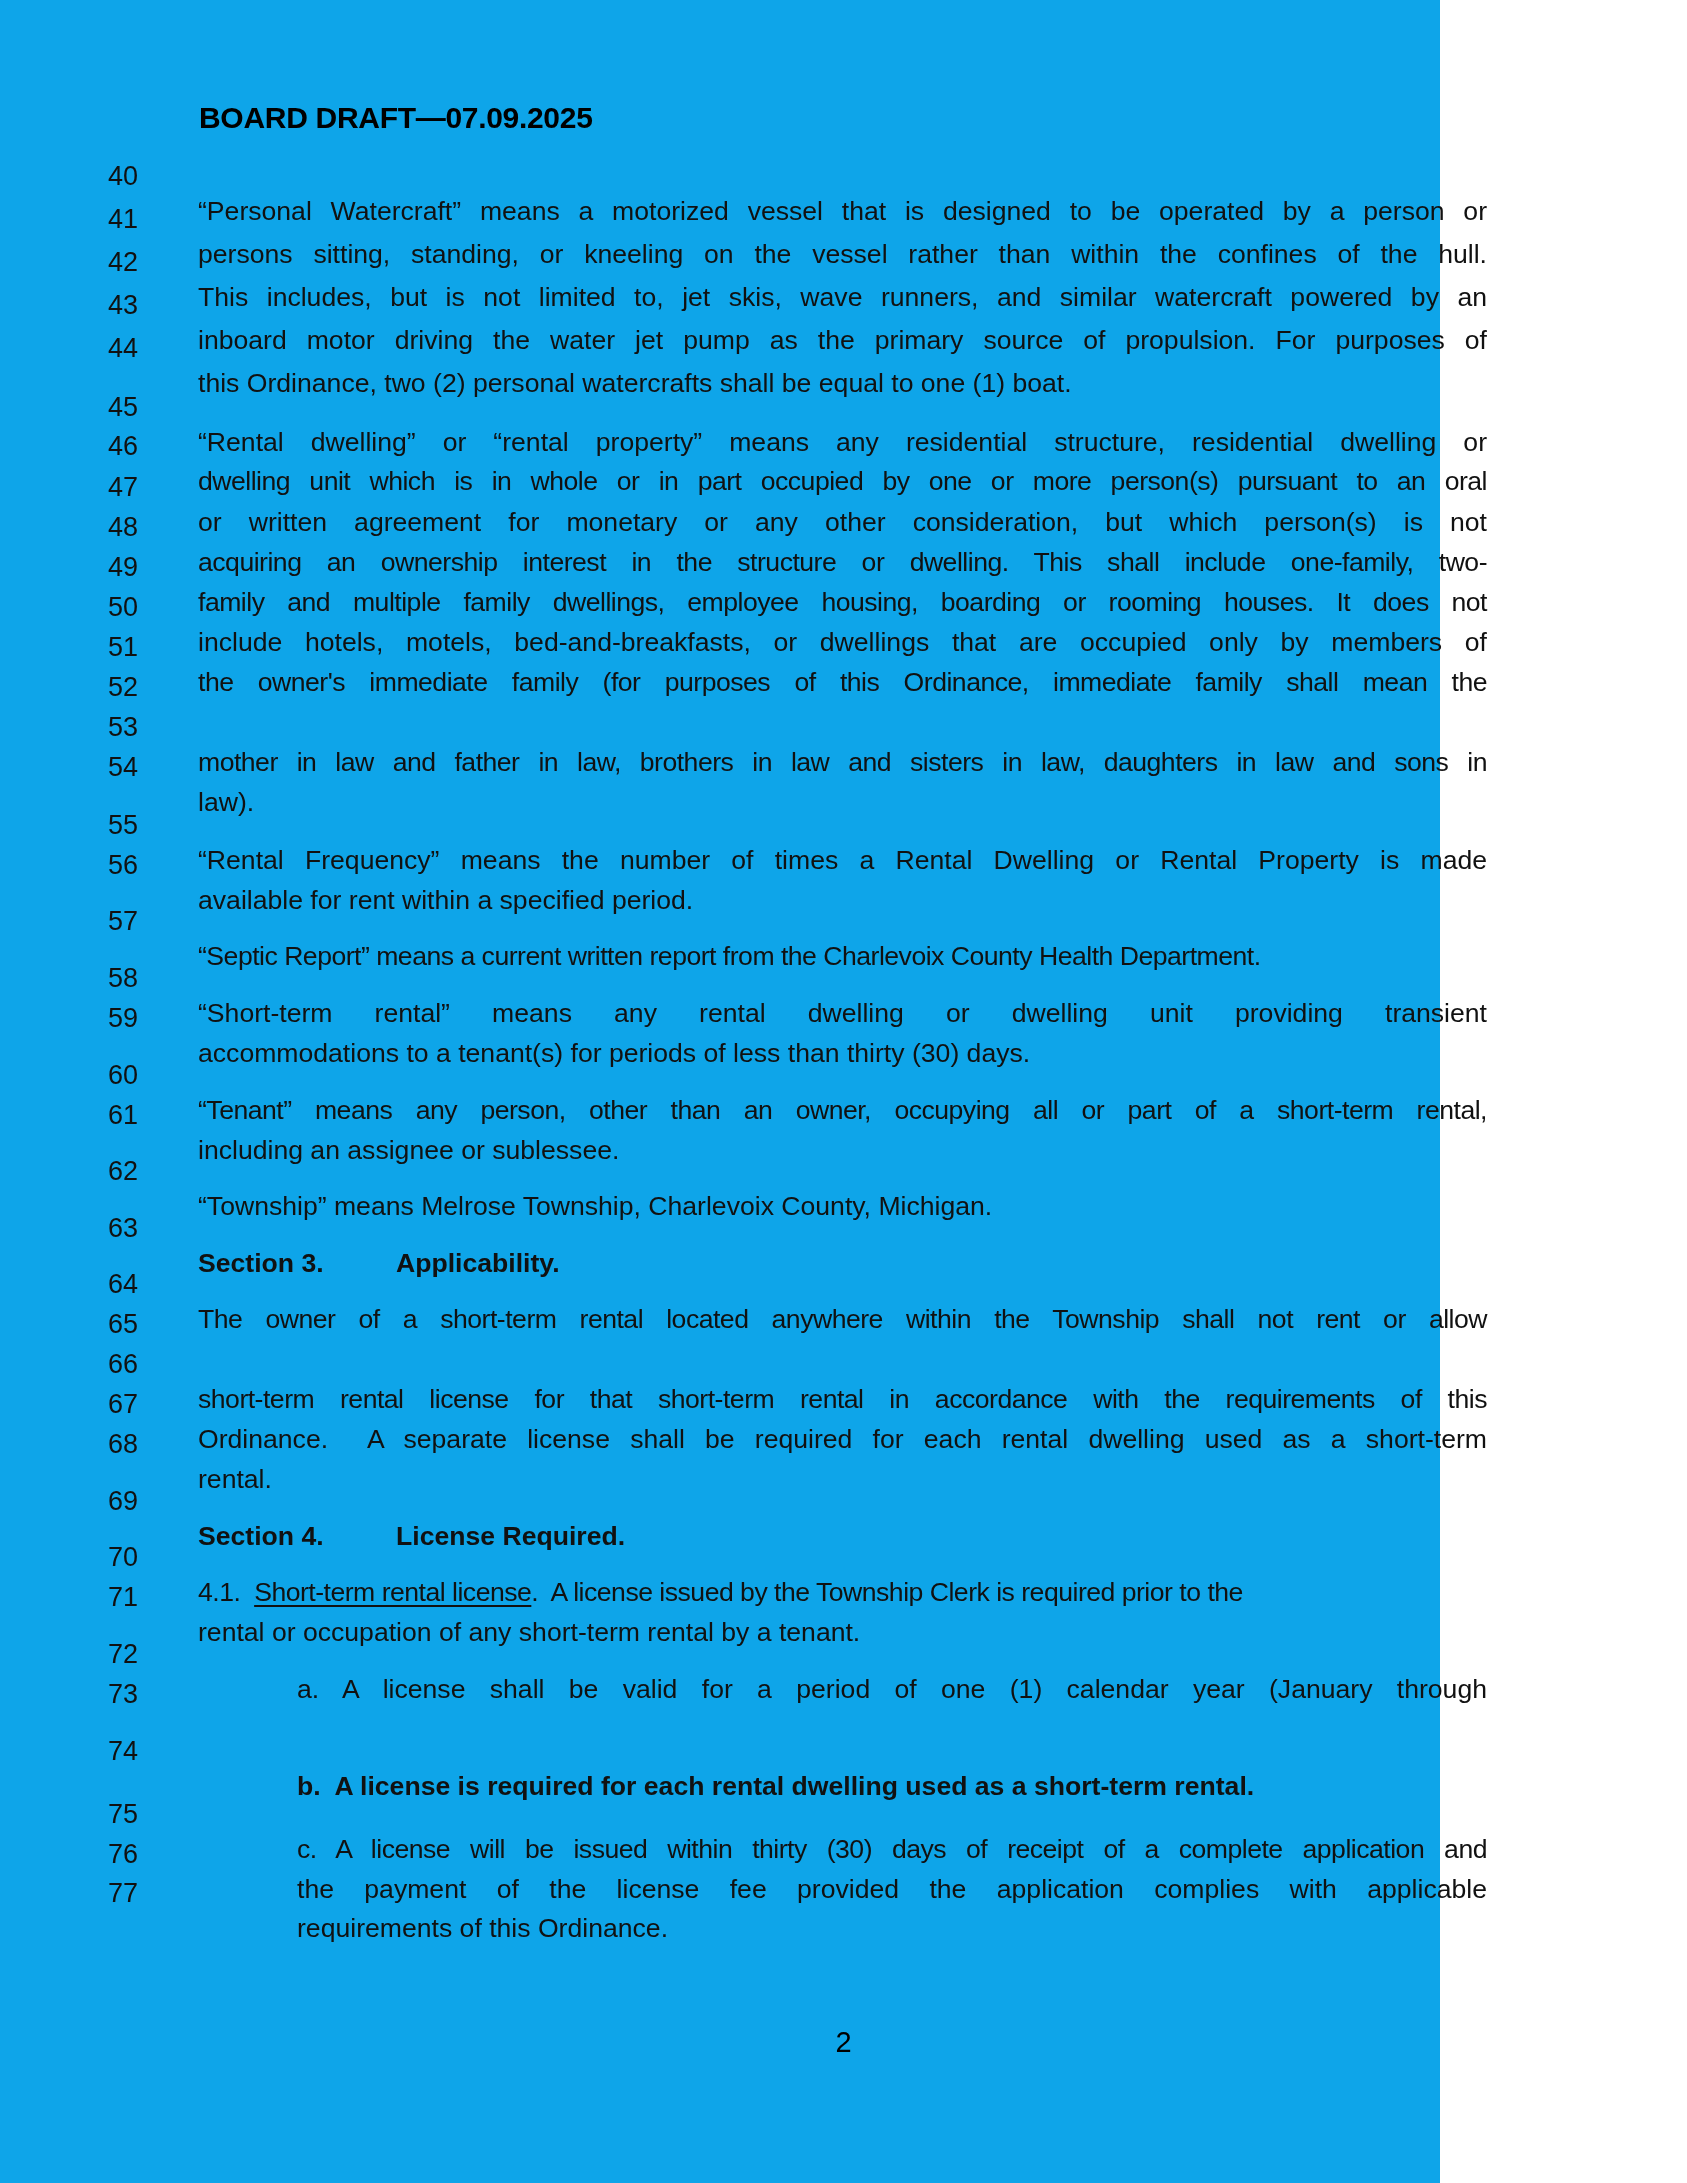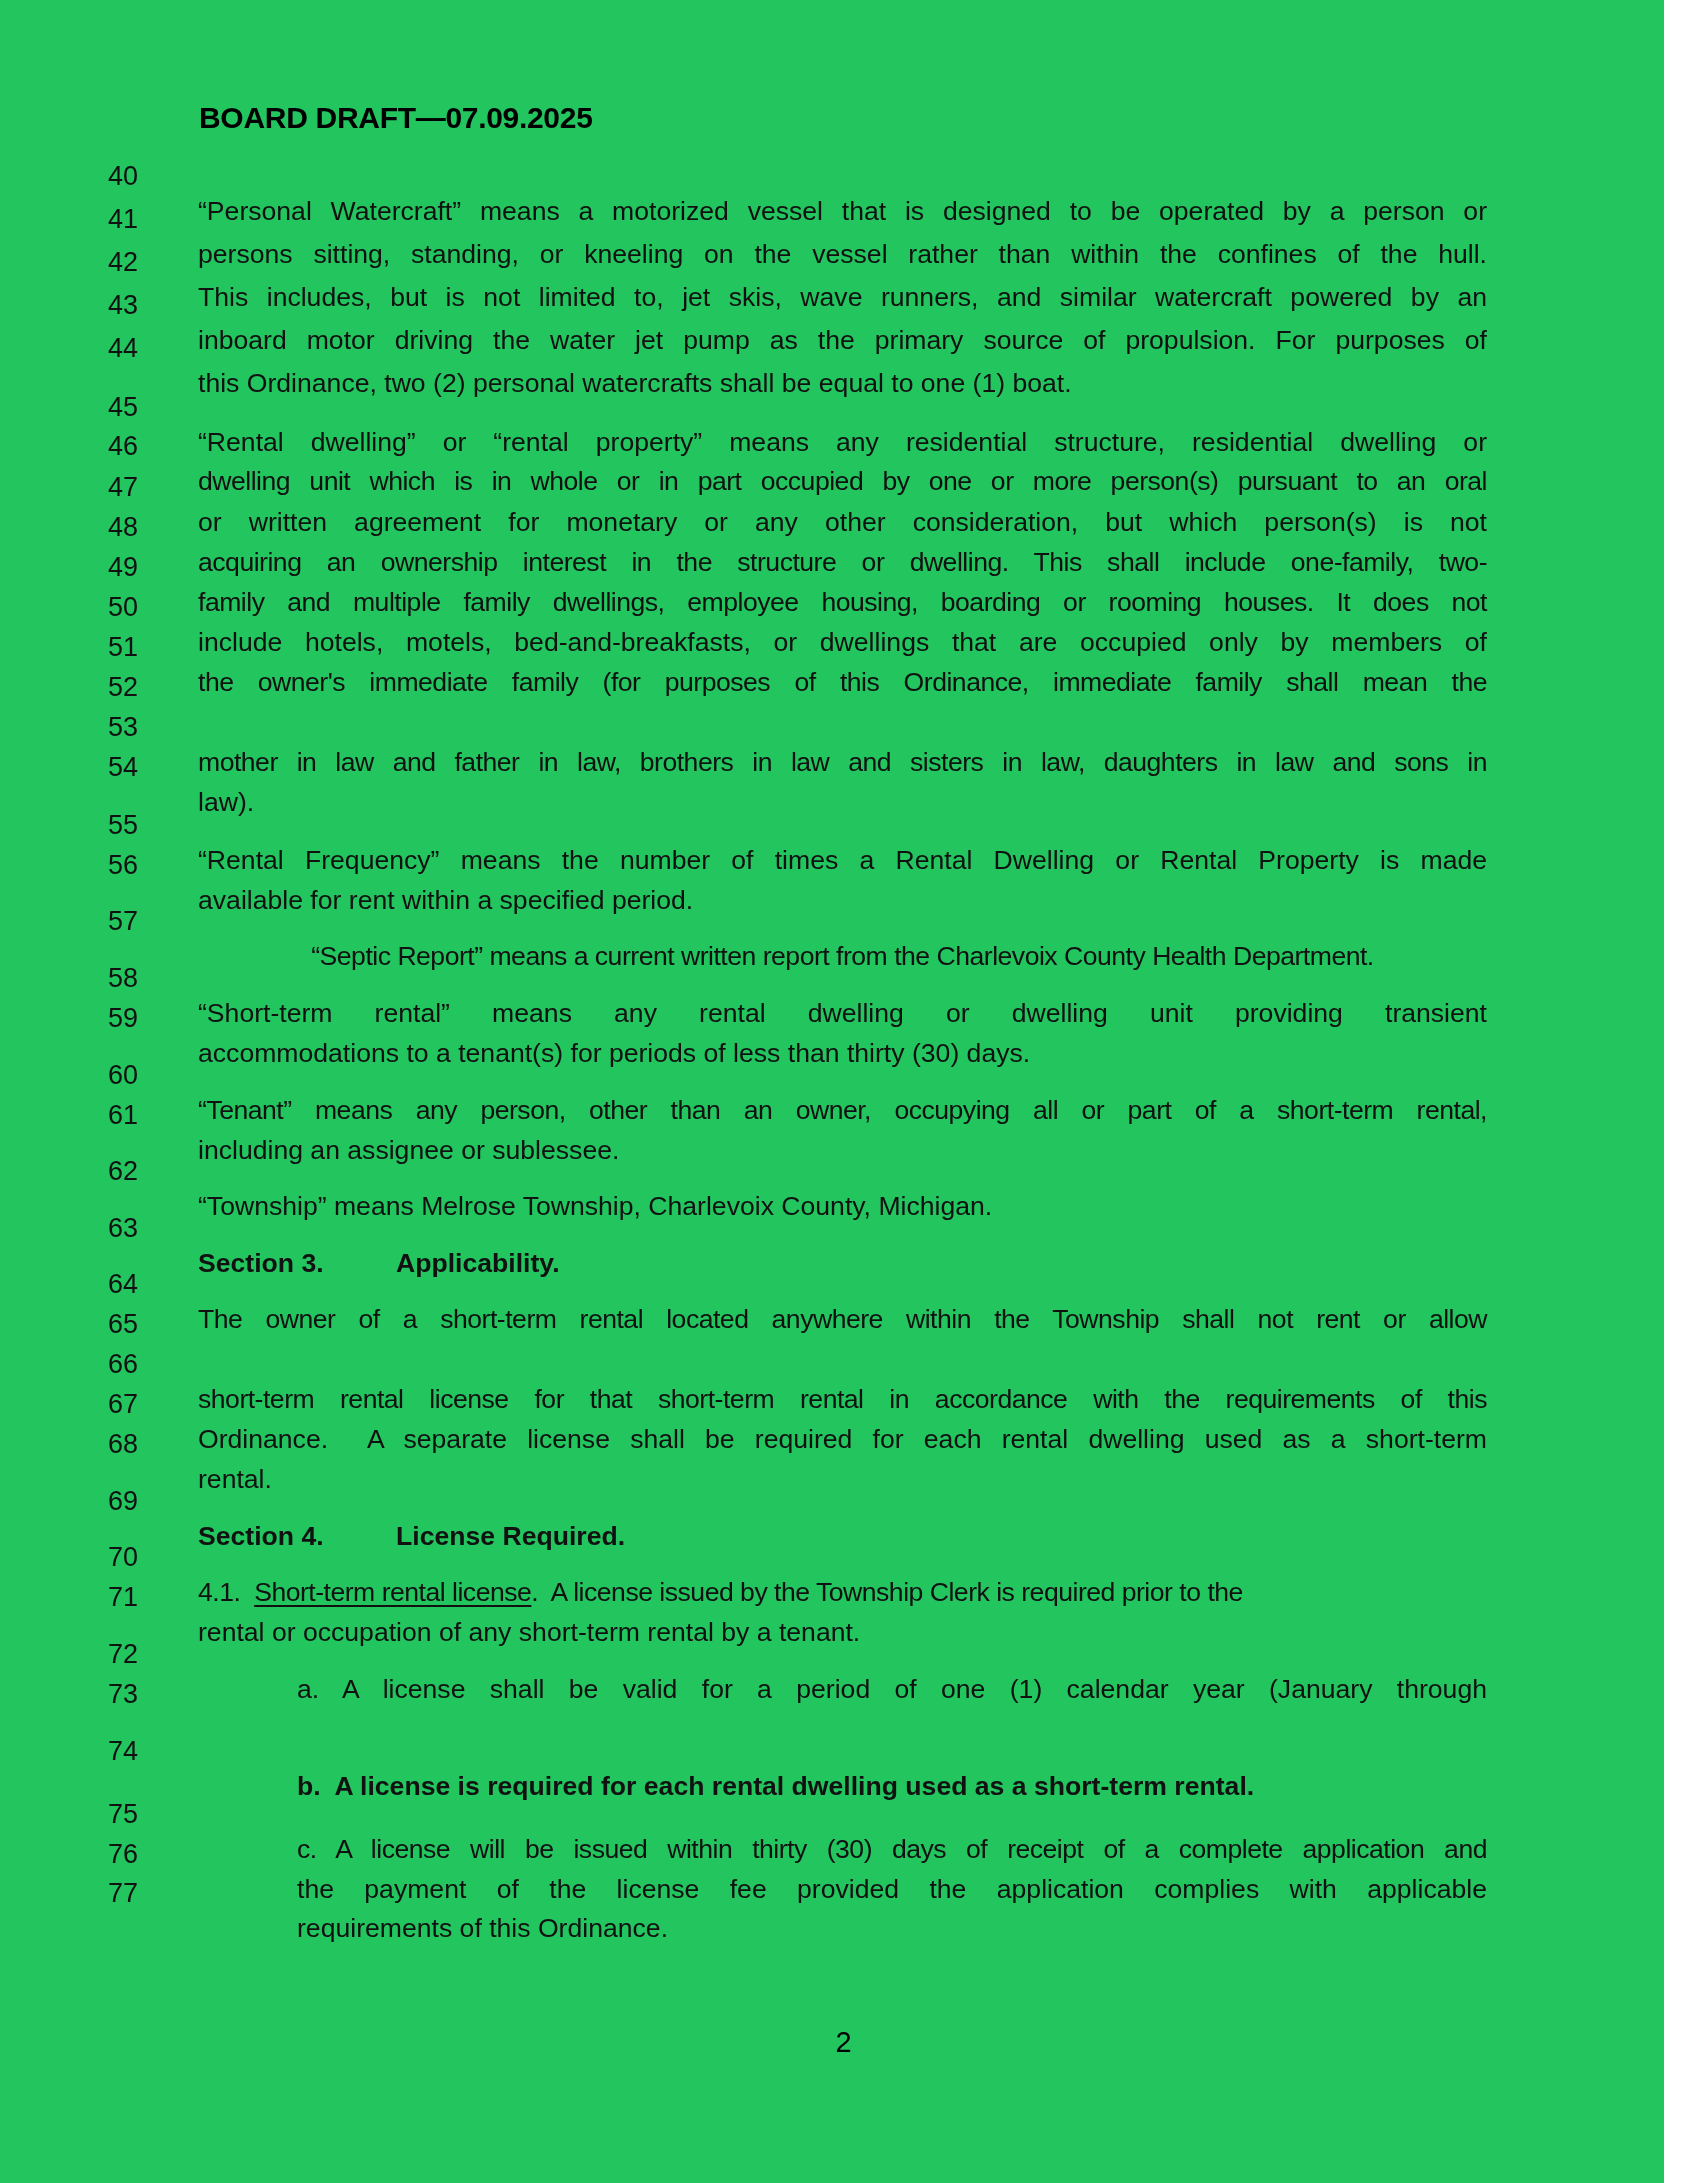--- a/index.html
+++ b/index.html
@@ -1,32 +1,32 @@
 <!DOCTYPE html>
 <html style="font-size:13.5px"><head>
 <meta charset="utf-8">
 <style>
   html, body { margin: 0; padding: 0; background: #ffffff; }
   body { width: 1687px; height: 2183px; position: relative; overflow: hidden;
          font-family: "Liberation Sans", sans-serif; color: #000; }
-  .page { position: absolute; left: 0; top: 0; width: 1664px; height: 2183px; background: #22c55e; }
+  .page { position: absolute; left: 0; top: 0; width: 1440px; height: 2183px; background: #0ea5e9; }
   .header { position: absolute; left: 199px; top: 101px; font-family: "Liberation Sans", sans-serif;
             font-weight: bold; font-size: 30px; letter-spacing: -0.3px; white-space: nowrap; }
   .ln { position: absolute; left: 108px; width: 51px; font-family: "Liberation Sans", sans-serif;
         font-size: 27px; line-height: 34px; color: #111; }
   .tx { position: absolute; left: 198px; width: 1289px; font-family: "Liberation Sans", sans-serif;
         font-size: 26.6px; line-height: 34px; white-space: nowrap; color: #111; margin-top: 35px; }
   .tx.j { text-align: justify; text-align-last: justify; white-space: normal; }
   .tx.ind { left: 297px; width: 1190px; }
   .tx b, .bold { font-weight: bold; }
   .sec-title { position: absolute; left: 396px; }
   .u { text-decoration: underline; text-underline-offset: 4.2px; }
   .pagenum { position: absolute; left: 0; width: 1687px; text-align: center; top: 2026px;
              font-family: "Liberation Sans", sans-serif; font-size: 29px; }
-  .cond { letter-spacing: -0.5px; text-align: center; }
+  .cond { letter-spacing: -0.5px; }
 </style>
 </head>
 <body>
 
 <div class="page">
 
   <div class="header">BOARD DRAFT—07.09.2025</div>
 
   <div class="ln" style="top:159px">40</div>
   <div class="tx j" style="top:159px">“Personal Watercraft” means a motorized vessel that is designed to be operated by a person or</div>

